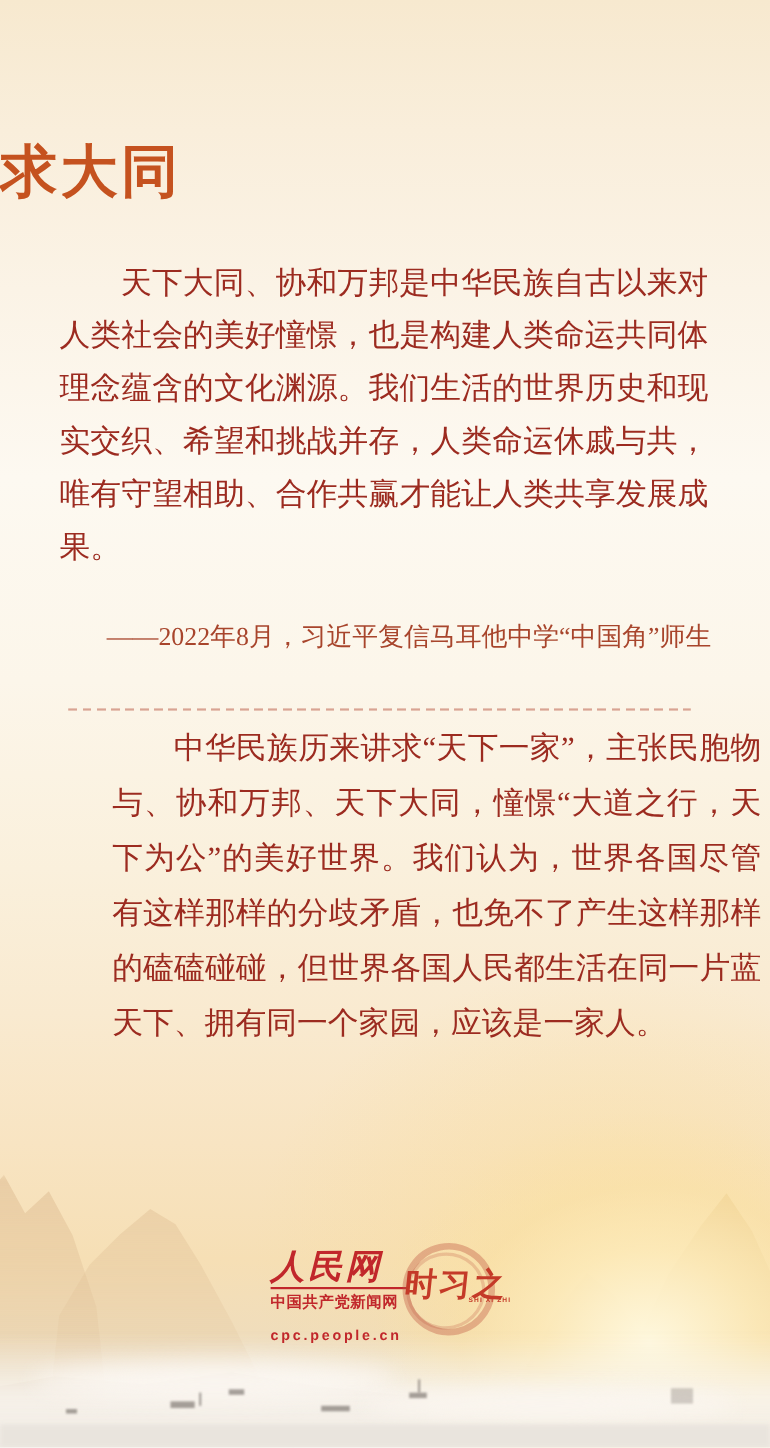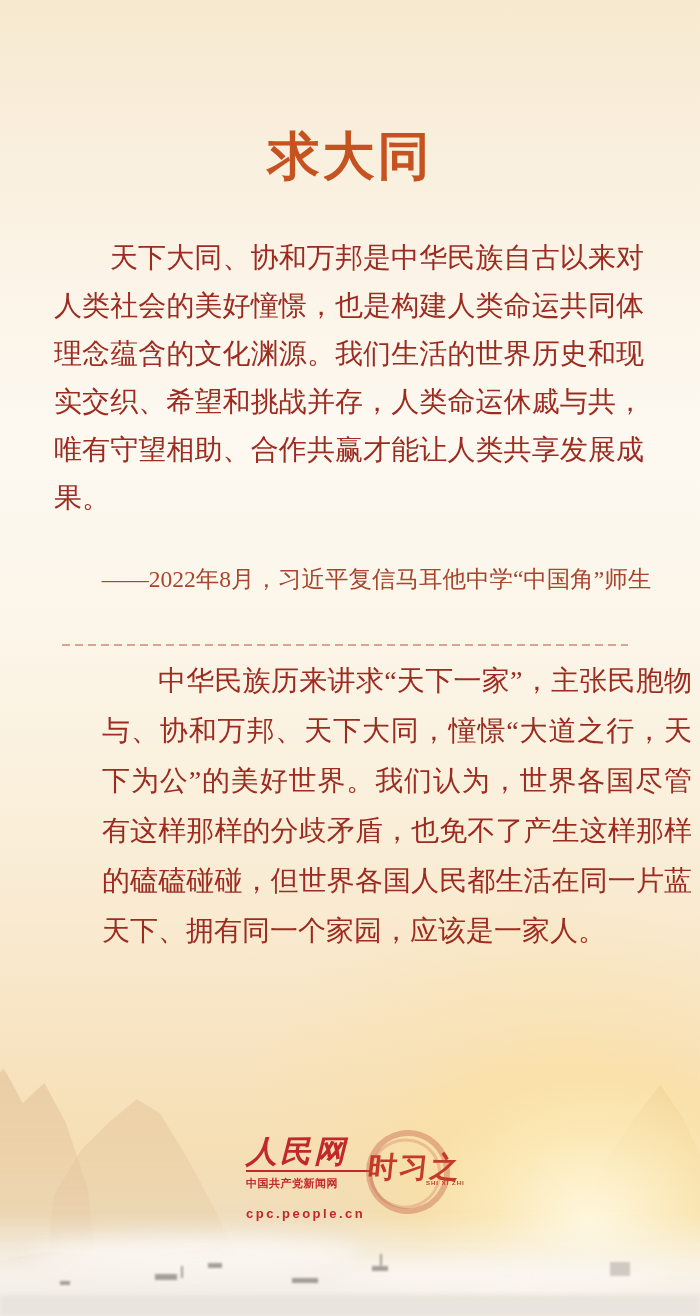--- a/index.html
+++ b/index.html
@@ -70,57 +70,56 @@
   }
   .mist-b{left:30px;top:1238px;width:330px;height:34px;border-radius:50%;
     background:rgba(252,249,245,0.8);filter:blur(10px);}
   .mist-c{left:330px;top:1262px;width:340px;height:30px;border-radius:50%;
     background:rgba(250,246,240,0.85);filter:blur(9px);}
   .mist-d{left:0;top:1295px;width:700px;height:21px;background:#e9e4dd;filter:blur(2px);}
   .silhouette{position:absolute;background:rgba(96,90,84,0.55);filter:blur(1px);}
   
   .title{
     position:absolute;left:0;top:122px;width:700px;
-    text-align:center;
     font-family:"Liberation Sans", sans-serif;
     font-weight:900;font-size:52px;letter-spacing:3px;
     color:#c5521f;
   }
   .para{
     position:absolute;left:54px;width:590px;
     font-size:28px;line-height:48px;
     color:#9c2b20;
     text-align:justify;text-indent:2em;
     letter-spacing:0;
   }
   .para1{top:234px;}
   .para2{top:656px;line-height:50px;margin-left:48px;}
   .attribution{
     position:absolute;left:50px;width:606px;
     font-size:23.5px;line-height:34px;
     color:#a8452c;
     text-indent:2em;
   }
-  .attr1{top:562px;text-align:center;}
+  .attr1{top:562px;}
   .attr2{top:1016px;}
   .divider{
     position:absolute;left:62px;top:644px;width:566px;height:2px;
     background:repeating-linear-gradient(90deg,#d9a493 0 8px, transparent 8px 13px);
   }
   
   .footer{position:absolute;left:0;top:1122px;width:700px;height:110px;}
   .people-logo{position:absolute;left:246px;top:14px;width:126px;color:#c1272b;}
   .people-script{
     font-family:"Liberation Serif", serif;font-style:italic;font-weight:bold;
     font-size:31px;letter-spacing:3px;line-height:32px;
   }
   .people-rule{height:2px;background:#c1272b;margin:2px 0 3px 0;}
   .people-name{
     font-family:"Liberation Sans", sans-serif;font-weight:bold;
-    font-size:11px;letter-spacing:0.5px;line-height:16px;white-space:nowrap;
+    font-size:14px;letter-spacing:0.5px;line-height:16px;white-space:nowrap;
   }
   .people-domain{
     font-family:"Liberation Sans", sans-serif;font-weight:bold;
     font-size:13px;letter-spacing:2.5px;line-height:15px;margin-top:15px;white-space:nowrap;
   }
   .sxz-logo{position:absolute;left:364px;top:2px;width:110px;height:105px;}
   .sxz-ring{
     position:absolute;left:2px;top:6px;width:72px;height:72px;border-radius:50%;
     border:6px solid rgba(193,88,66,0.38);
     transform:rotate(-12deg);

